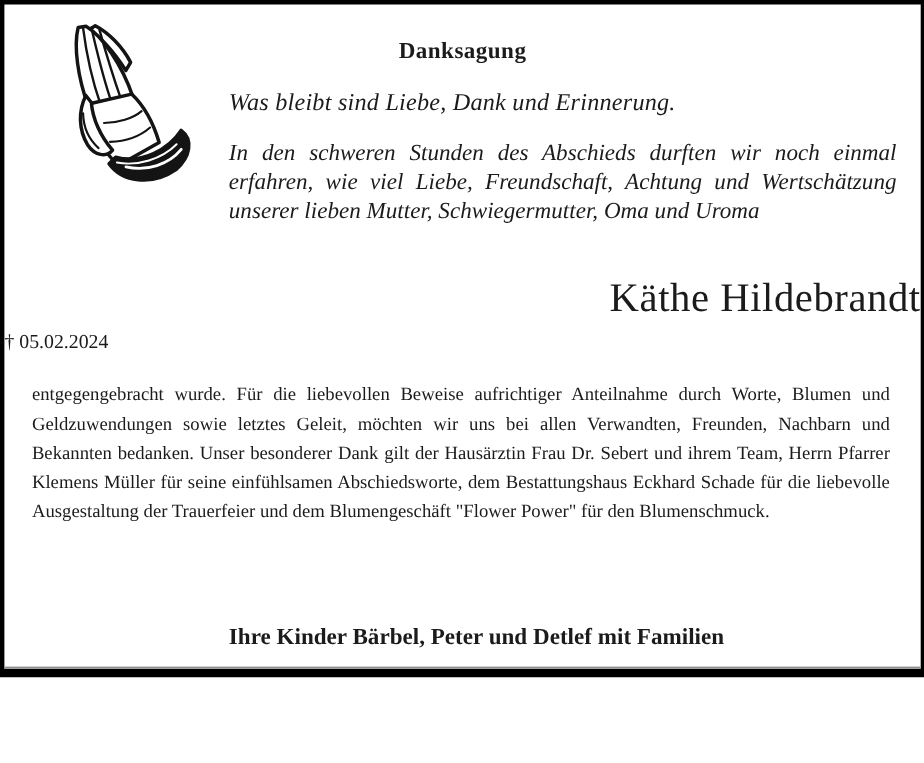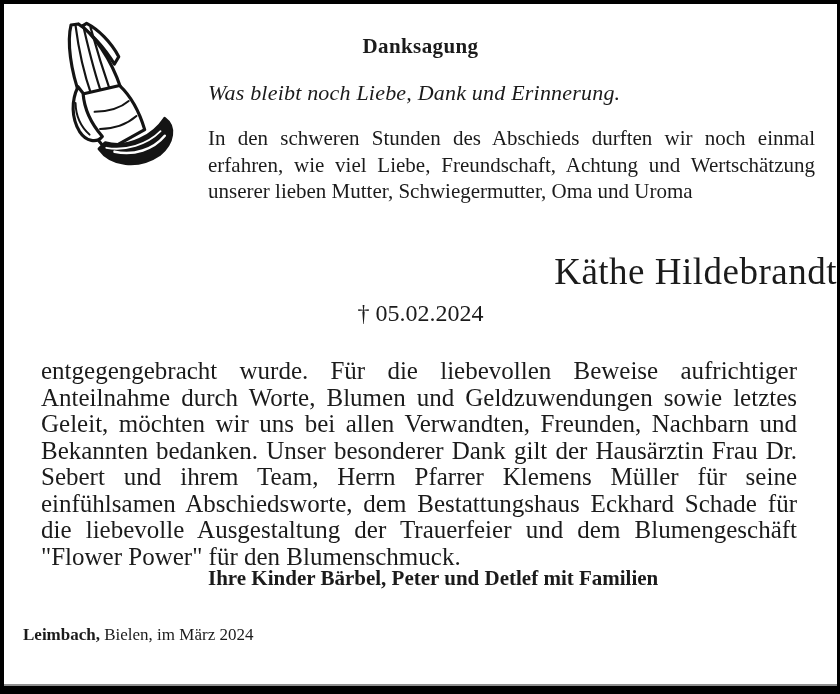--- a/index.html
+++ b/index.html
@@ -1,19 +1,19 @@
 <!DOCTYPE html>
 <html lang="de"><head>
 <meta charset="utf-8">
 <style>
   html, body { margin: 0; padding: 0; background: #ffffff; }
   .page {
     position: relative;
     width: 840px;
-    height: 694px;
+    height: 616px;
     box-sizing: border-box;
     background: #ffffff;
     border-style: solid;
     border-color: #000000;
     border-width: 4px 3px 8px 4px;
     font-family: "Liberation Serif", "DejaVu Serif", serif;
     color: #1b1b1b;
     overflow: hidden;
   }
   .abs { position: absolute; }
@@ -29,38 +29,38 @@
     font-size: 22px;
     font-style: italic;
     letter-spacing: 0.2px;
   }
   .intro {
     left: 204px; right: 22px; top: 121px;
     margin: 0;
     font-size: 21px;
     line-height: 26.5px;
     text-align: justify;
+    font-style: italic;
   }
   .name {
     left: 0; right: 0; top: 246px;
     margin: 0;
     text-align: right;
     font-size: 37px;
     font-weight: normal;
     letter-spacing: 0.5px;
   }
   .death-date {
     left: 0; right: 0; top: 296px;
-    text-align: center;
-    font-size: 24px;
+    font-size: 18px;
   }
   .main-par {
     left: 19px; right: 22px; top: 336px;
-    margin: 18px;
-    font-size: 25px;
+    margin: 6px;
+    font-size: 17px;
     line-height: 26.5px;
     text-align: justify;
   }
   .closing {
     left: 204px; top: 530px;
     font-size: 21px;
     line-height: 26.5px;
   }
   .bold { font-weight: bold; margin-top: 31px; }
   .place-line {
@@ -105,21 +105,21 @@
 
         <path fill="#141414" d="M53 130 C57 150 80 165 107 160 C124 155 133 141 126 129 C109 140 80 143 61 127 Z"></path>
         <path fill="none" stroke="#ffffff" stroke-width="2.6" d="M66 139 C82 151 103 153 119 145"></path>
         <path fill="none" stroke="#ffffff" stroke-width="1.8" d="M60 132 C76 143 99 146 117 139"></path>
       </g>
     </svg>
   </div>
 
   <div class="abs title">Danksagung</div>
 
-  <div class="abs epigraph">Was bleibt noch Liebe, Dank und Erinnerung.</div>
+  <div class="abs epigraph">Was bleibt sind Liebe, Dank und Erinnerung.</div>
 
   <p class="abs intro">In den schweren Stunden des Abschieds durften wir noch einmal erfahren, wie viel Liebe, Freundschaft, Achtung und Wertschätzung unserer lieben Mutter, Schwiegermutter, Oma und Uroma</p>
 
   <h1 class="abs name">Käthe Hildebrandt</h1>
 
   <div class="abs death-date">† 05.02.2024</div>
 
   <p class="abs main-par">entgegengebracht wurde. Für die liebevollen Beweise aufrichtiger Anteilnahme durch Worte, Blumen und Geldzuwendungen sowie letztes Geleit, möchten wir uns bei allen Verwandten, Freunden, Nachbarn und Bekannten bedanken. Unser besonderer Dank gilt der Hausärztin Frau Dr. Sebert und ihrem Team, Herrn Pfarrer Klemens Müller für seine einfühlsamen Abschiedsworte, dem Bestattungshaus Eckhard Schade für die liebevolle Ausgestaltung der Trauerfeier und dem Blumengeschäft "Flower Power" für den Blumenschmuck.</p>
 
   <div class="abs closing">

